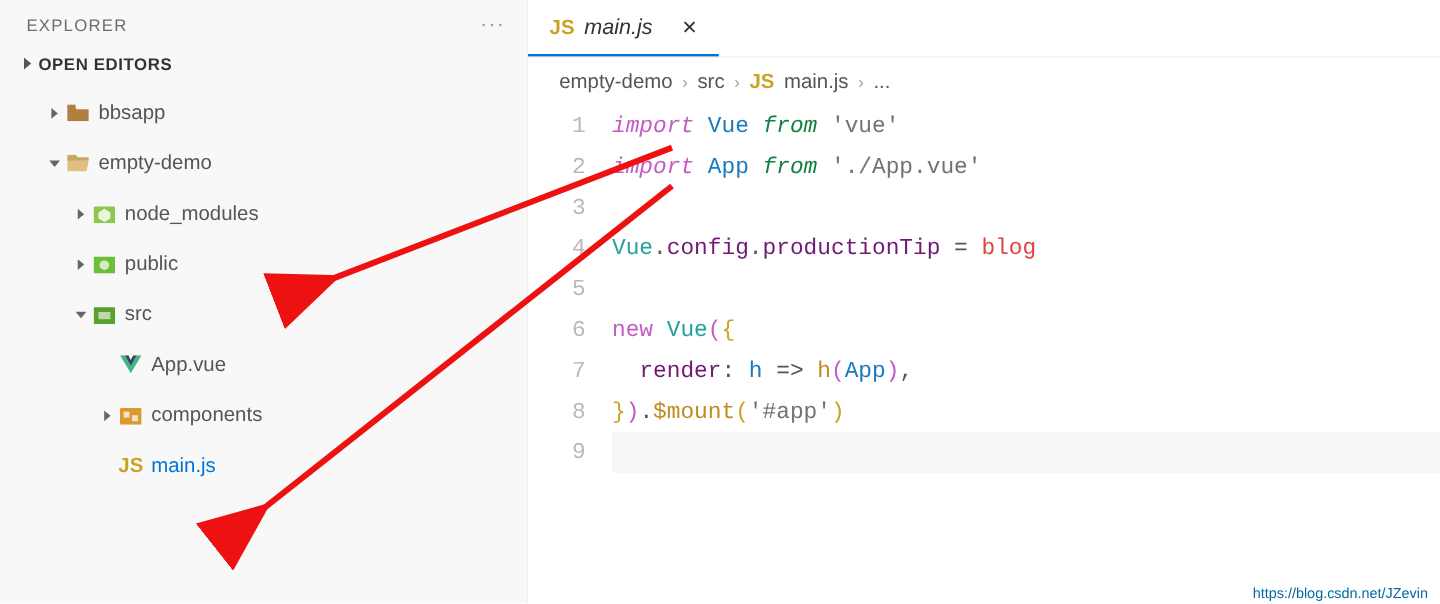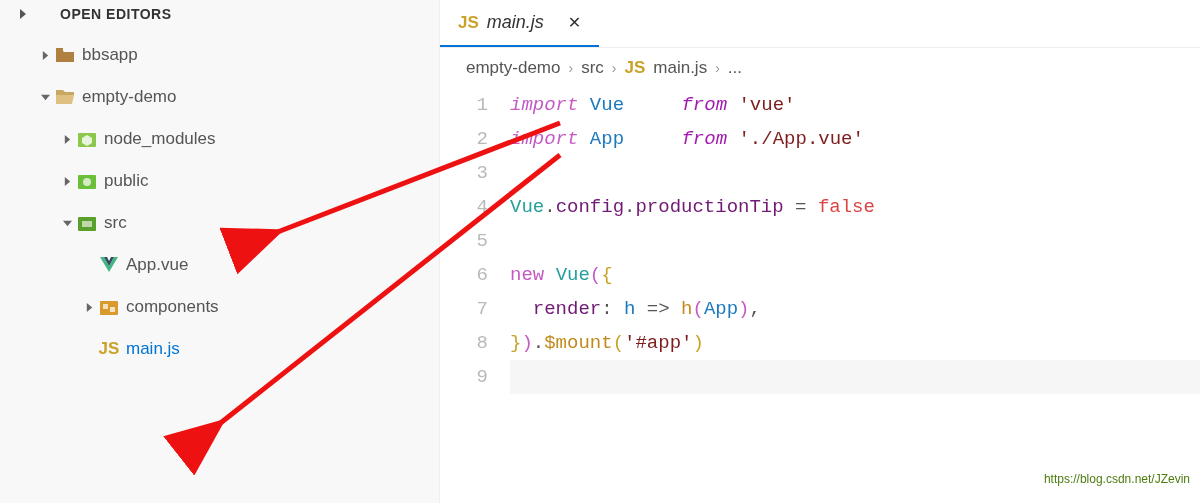--- a/index.html
+++ b/index.html
@@ -32,21 +32,20 @@
 .ellipsis { color: #9a9a9a; font-size: 18px; letter-spacing: 1px; cursor: pointer; }
 .section-row {
   display: flex;
   align-items: center;
   padding: 6px 0 6px 14px;
   color: #333;
   font-size: 14px;
   font-weight: 700;
   letter-spacing: 0.5px;
   cursor: pointer;
-  gap: 28px;
 }
 .section-row .chev { width: 18px; text-align: center; color: #444; }
 .tree { padding-left: 6px; }
 .tree-item {
   display: flex;
   align-items: center;
   padding: 5px 0;
   cursor: pointer;
   font-size: 17px;
   color: #555;
@@ -114,51 +113,55 @@
   width: 70px;
   text-align: right;
   padding-right: 22px;
   color: #b9b9b9;
 }
 .code { flex: 1; }
 .code .line { white-space: pre; }
 .current-line { background: #f6f6f6; }
 .tok-key { color: #c45ac4; font-style: italic; text-align: center; }
 .tok-ident { color: #1b7abf; }
-.tok-from { color: #a21caf; font-style: italic; margin-left: 46px; }
-.tok-str { color: #7f1d1d; }
+.tok-from { color: #15803d; font-style: italic; }
+.tok-str { color: #737373; }
 .tok-obj { color: #24a19c; }
 .tok-prop { color: #701a75; }
 .tok-fn { color: #c28a1e; }
 .tok-op { color: #555; }
 .tok-const { color: #d44; }
 .tok-paren { color: #c45ac4; }
 .tok-brace-y { color: #c9a227; }
 .tok-plain { color: #555; }
 
 .js-badge {
   font-weight: 700;
   font-size: 17px;
   color: #c9a227;
   font-style: normal;
 }
 
 svg.arrow { position: absolute; pointer-events: none; }
 .watermark {
   position: absolute;
   right: 10px;
-  bottom: 17px;
+  bottom: 2px;
   font-size: 12px;
-  color: #4d7c0f;
+  color: #0369a1;
 }
 </style>
 </head>
 <body>
 
 <div class="sidebar">
+  <div class="sidebar-header">
+    <span>EXPLORER</span>
+    <span class="ellipsis">···</span>
+  </div>
 
   <div class="section-row">
     <span class="chev">
       <svg width="10" height="10" viewBox="0 0 10 10">
           <path d="M2 0 L8 5 L2 10 Z" fill="#555"></path>
         </svg>
     </span>
     <span>OPEN EDITORS</span>
   </div>
 
@@ -296,21 +299,21 @@
       <div>5</div>
       <div>6</div>
       <div>7</div>
       <div>8</div>
       <div>9</div>
     </div>
     <div class="code">
       <div class="line"><span class="tok-key">import</span><span class="tok-plain"> </span><span class="tok-ident">Vue</span><span class="tok-plain"> </span><span class="tok-from">from</span><span class="tok-plain"> </span><span class="tok-str">'vue'</span></div>
       <div class="line"><span class="tok-key">import</span><span class="tok-plain"> </span><span class="tok-ident">App</span><span class="tok-plain"> </span><span class="tok-from">from</span><span class="tok-plain"> </span><span class="tok-str">'./App.vue'</span></div>
       <div class="line"> </div>
-      <div class="line"><span class="tok-obj">Vue</span><span class="tok-plain">.</span><span class="tok-prop">config</span><span class="tok-plain">.</span><span class="tok-prop">productionTip</span><span class="tok-op"> = </span><span class="tok-const">false</span></div>
+      <div class="line"><span class="tok-obj">Vue</span><span class="tok-plain">.</span><span class="tok-prop">config</span><span class="tok-plain">.</span><span class="tok-prop">productionTip</span><span class="tok-op"> = </span><span class="tok-const">blog</span></div>
       <div class="line"> </div>
       <div class="line"><span class="tok-key" style="font-style:normal">new</span><span class="tok-plain"> </span><span class="tok-obj">Vue</span><span class="tok-paren">(</span><span class="tok-brace-y">{</span></div>
       <div class="line"><span class="tok-plain">  </span><span class="tok-prop">render</span><span class="tok-plain">: </span><span class="tok-ident">h</span><span class="tok-op"> =&gt; </span><span class="tok-fn">h</span><span class="tok-paren">(</span><span class="tok-ident">App</span><span class="tok-paren">)</span><span class="tok-plain">,</span></div>
       <div class="line"><span class="tok-brace-y">}</span><span class="tok-paren">)</span><span class="tok-plain">.</span><span class="tok-fn">$mount</span><span class="tok-brace-y">(</span><span class="tok-str">'#app'</span><span class="tok-brace-y">)</span></div>
       <div class="line current-line"> </div>
     </div>
   </div>
 </div>
 
 <svg class="arrow" style="left:0;top:0" width="1200" height="503">

